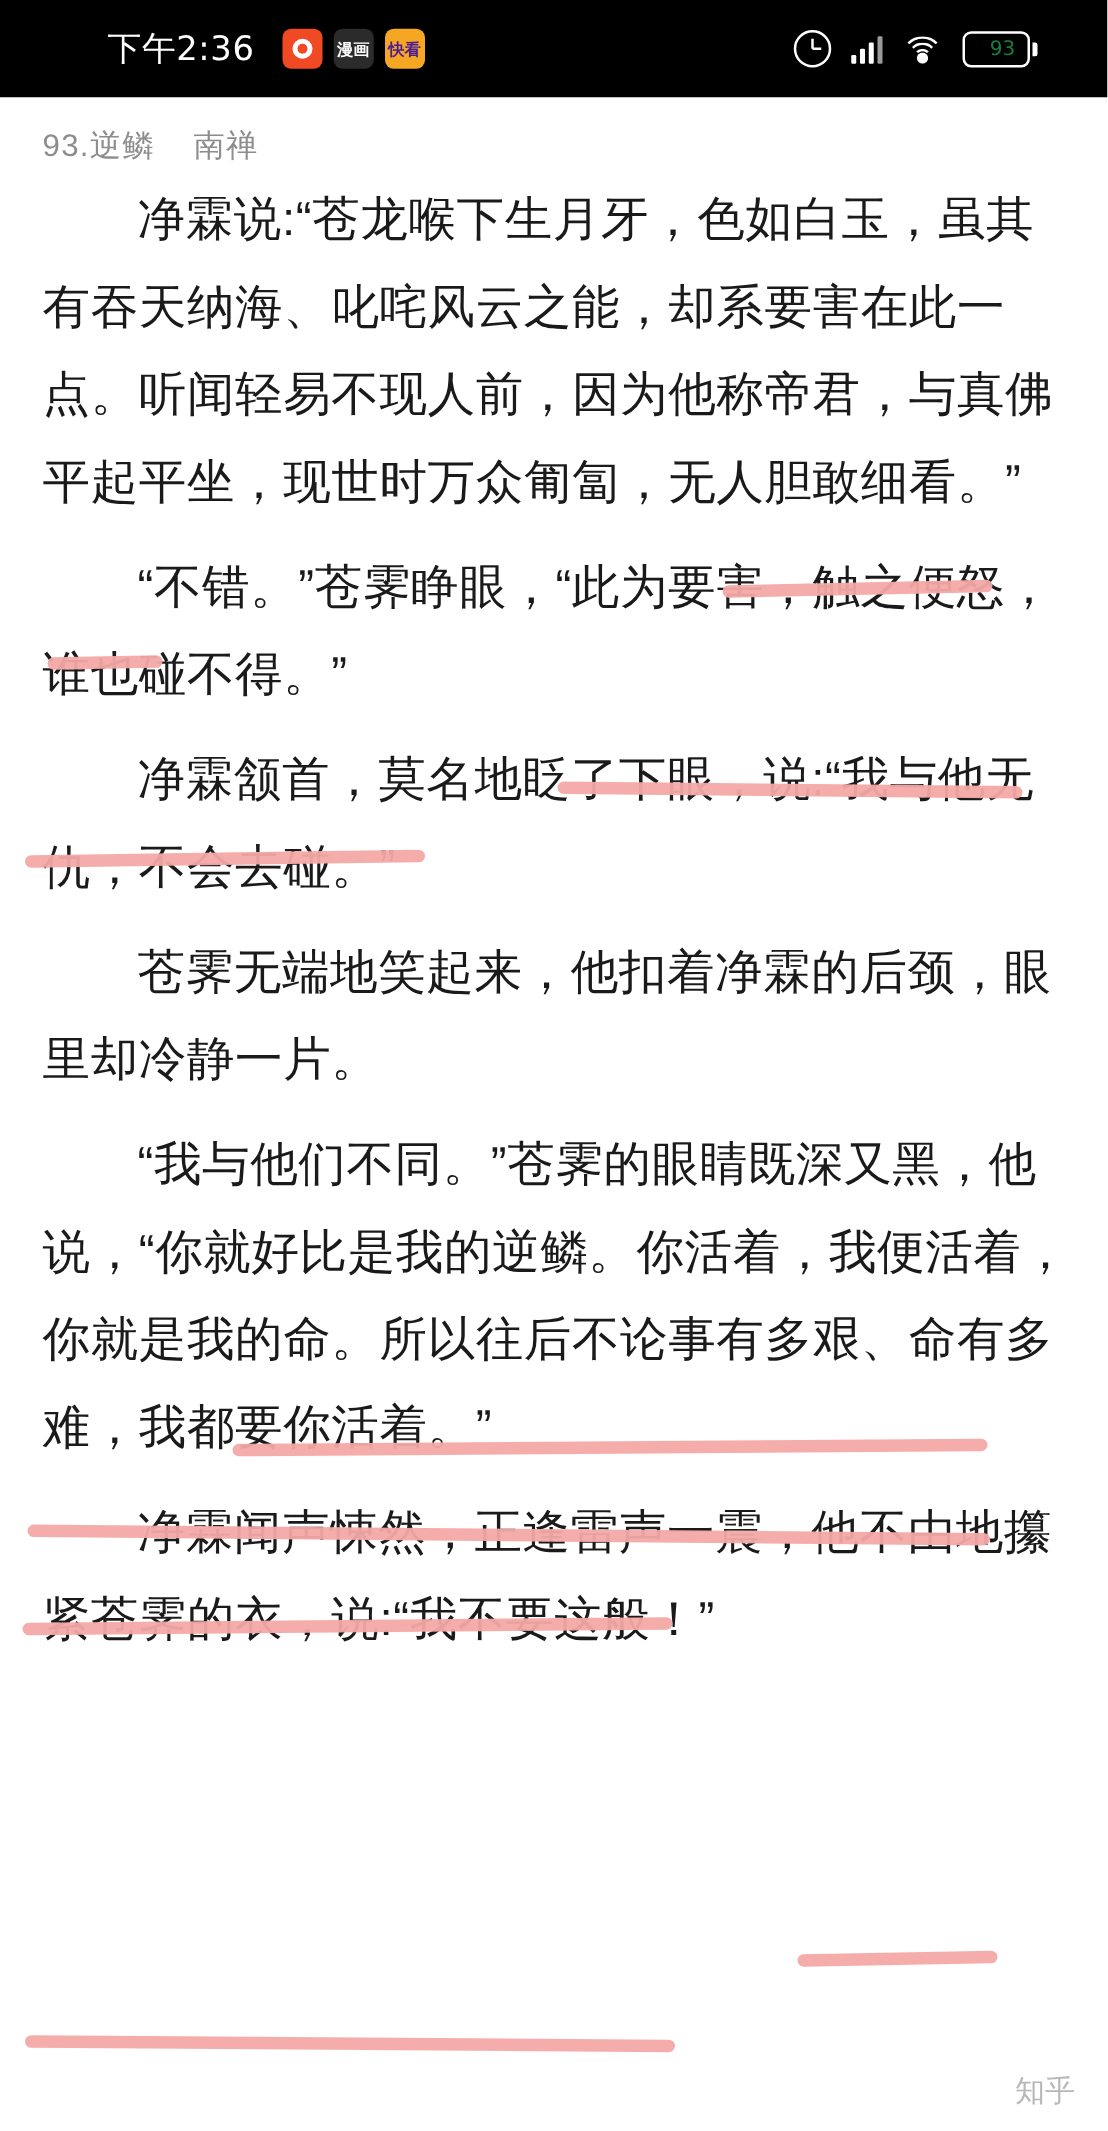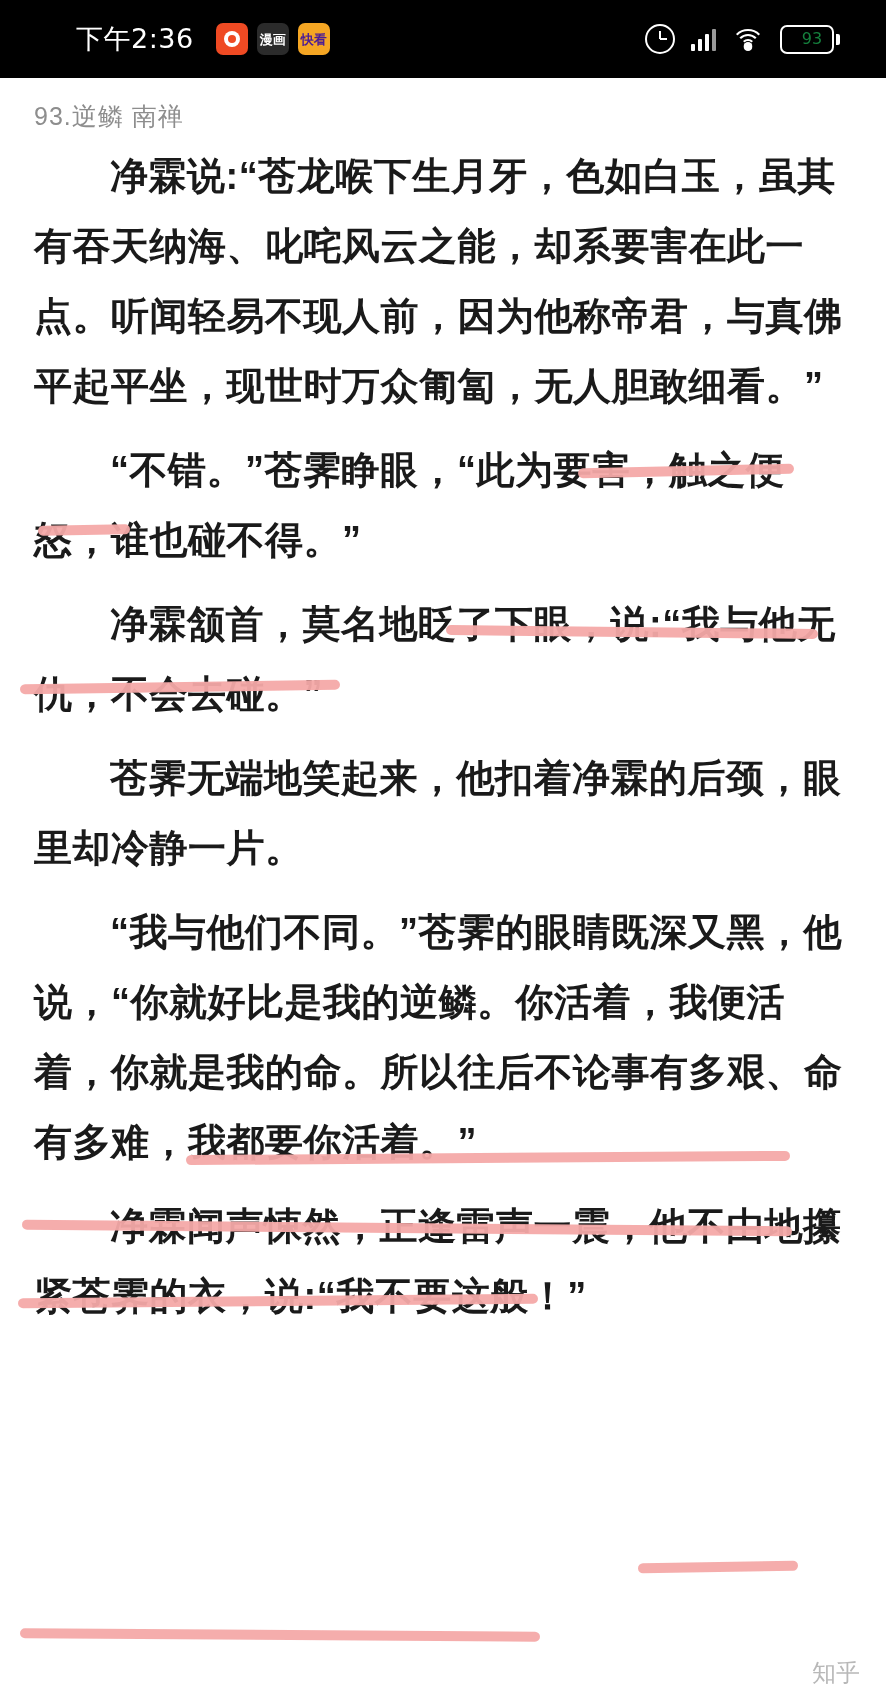--- a/index.html
+++ b/index.html
@@ -15,21 +15,21 @@
     position: relative;
   }
 
   
   .status-bar {
     height: 78px;
     background: #000000;
     color: #ffffff;
     display: flex;
     align-items: center;
-    padding: 0 16px;
+    padding: 0 26px;
     box-sizing: border-box;
   }
   .status-left {
     display: flex;
     align-items: center;
     gap: 12px;
     flex: 0 0 auto;
     padding-left: 60px;
   }
   .status-time {
@@ -172,35 +172,34 @@
     box-sizing: border-box;
   }
   .chapter-header {
     font-size: 25px;
     color: #8d8d8d;
     padding: 22px 0 8px 34px;
     font-family: "Liberation Sans", sans-serif;
     letter-spacing: 1px;
   }
   .chapter-header .num { }
-  .chapter-header .author { margin-left: 0; }
+  .chapter-header .author { margin-left: 23px; }
 
   .content {
     padding: 0 30px 0 34px;
     font-size: 38px;
     line-height: 70px;
     color: #1a1a1a;
     font-family: "Liberation Sans", sans-serif;
     letter-spacing: 0.5px;
   }
   .para {
     margin: 0 0 14px 0;
     text-indent: 76px;
     position: relative;
-    font-weight: bold;
   }
 
   
   .hl {
     position: absolute;
     height: 10px;
     background: #f4a9a8;
     border-radius: 6px;
     opacity: 0.95;
     pointer-events: none;

